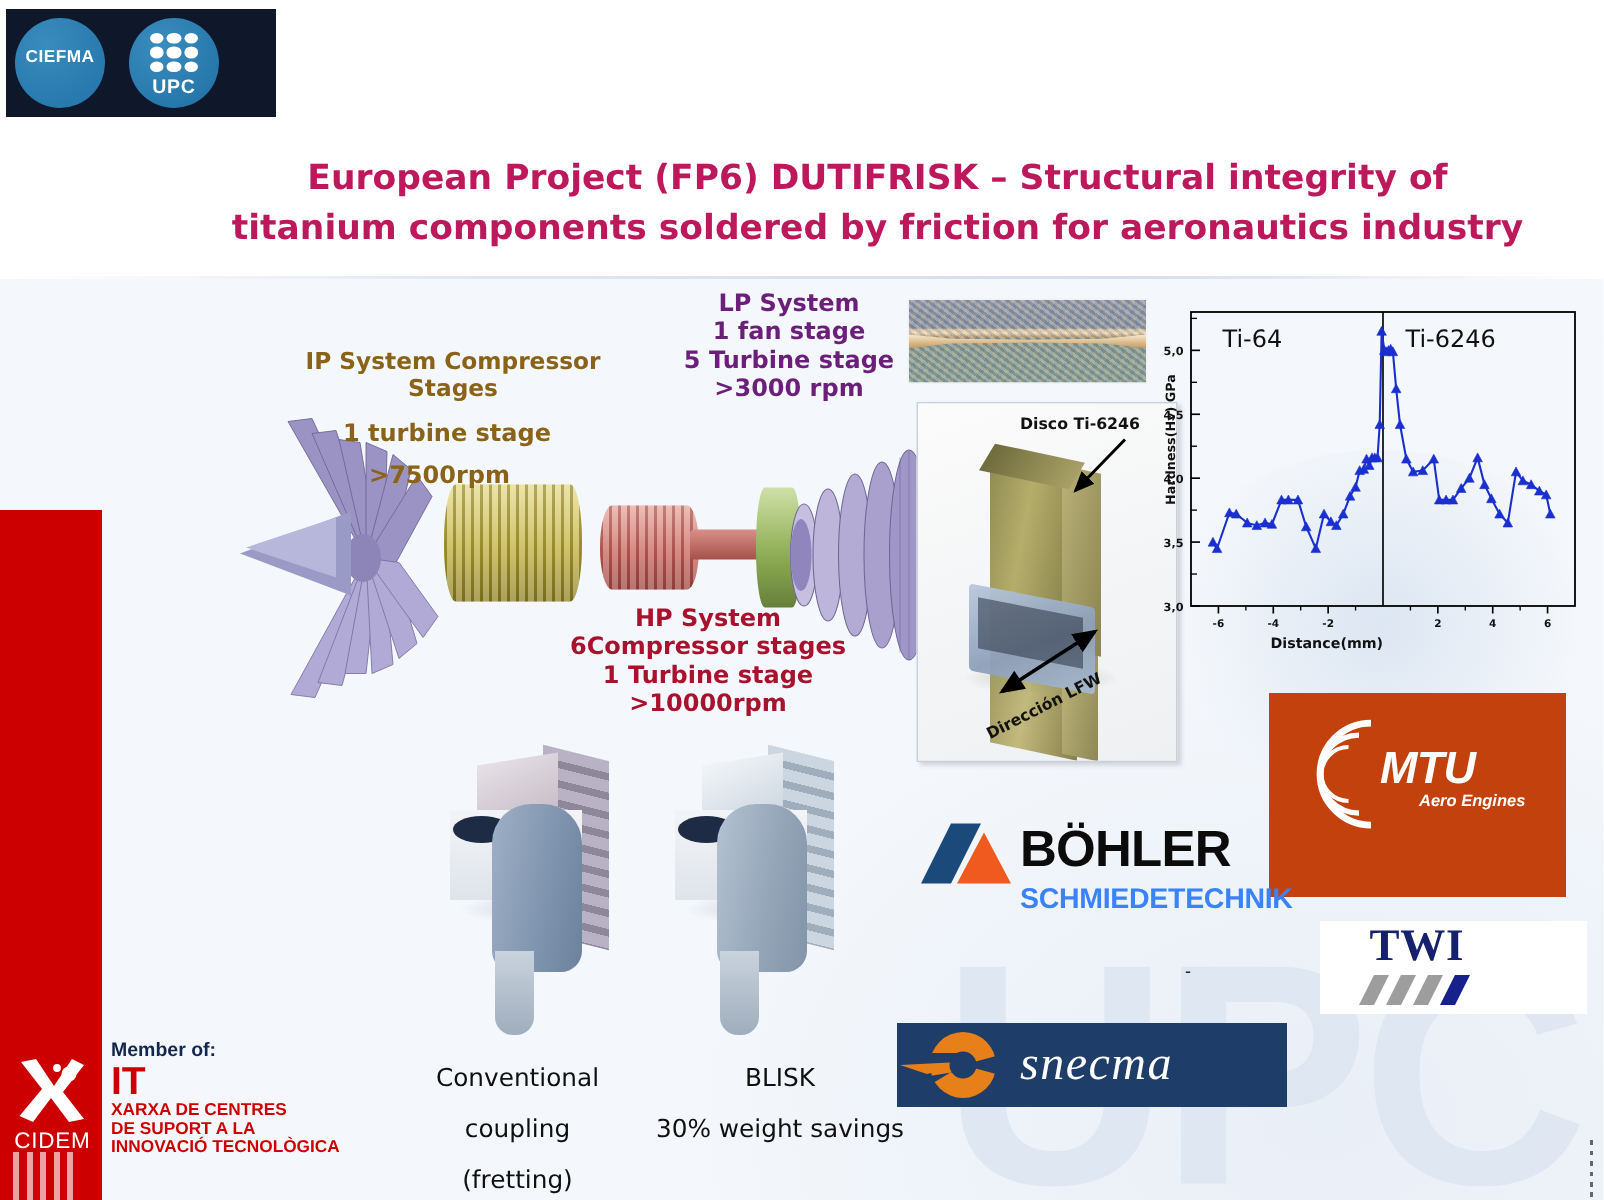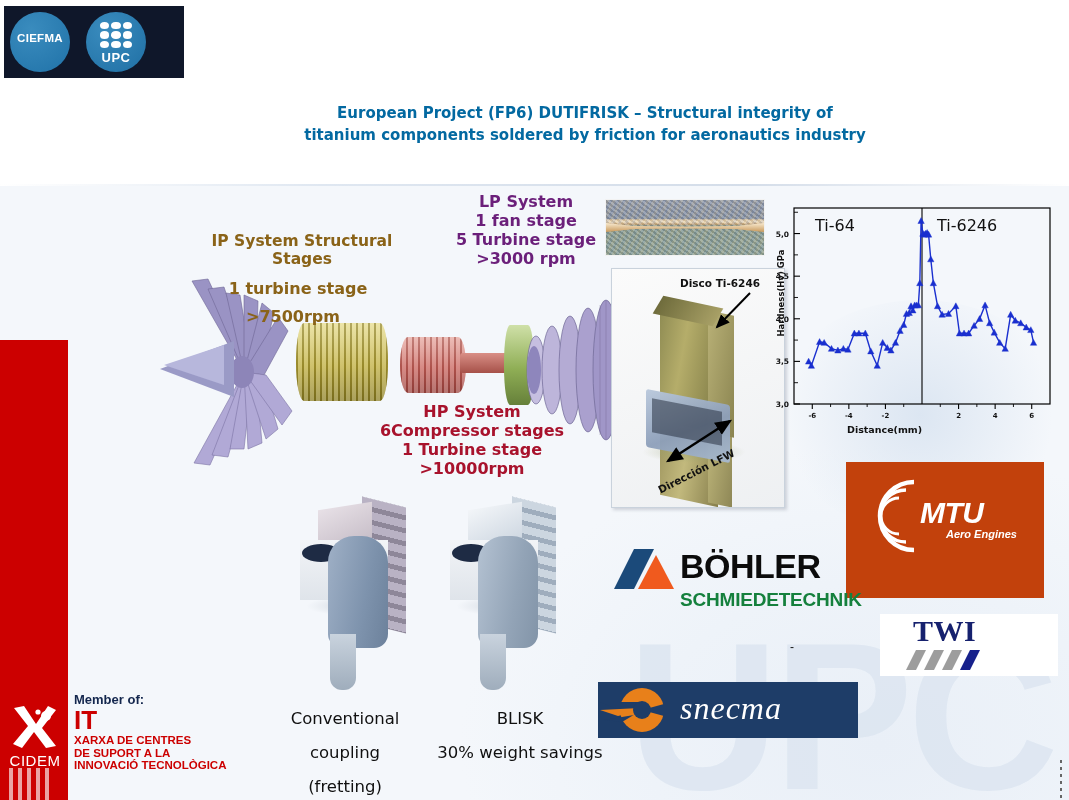--- a/index.html
+++ b/index.html
@@ -38,21 +38,21 @@
       display:grid;grid-template-columns:repeat(3,1fr);grid-template-rows:repeat(3,1fr);gap:2px;}
   .upc-dots i{display:block;background:#fff;border-radius:50%;}
   .upc-txt{position:absolute;left:82px;top:44px;width:60px;text-align:center;
       color:#fff;font-size:13px;font-weight:bold;letter-spacing:.5px;}
 
   
   .slide-title{position:absolute;left:185px;top:30px;width:800px;text-align:center;
       color:#1c5fa8;font-size:29px;font-weight:bold;
       font-family:"DejaVu Sans",sans-serif;letter-spacing:.2px;}
   .subtitle{position:absolute;left:140px;top:103px;width:890px;text-align:center;
-      color:#0369a1;font-size:15px;font-weight:bold;line-height:1.45;
+      color:#be185d;font-size:23px;font-weight:bold;line-height:1.45;
       font-family:"DejaVu Sans",sans-serif;}
 
   
   .redbar{position:absolute;left:0;top:340px;width:68px;height:460px;background:#cc0000;}
   .cidem{position:absolute;left:4px;top:700px;width:62px;height:96px;color:#fff;}
   .cidem-x{position:absolute;left:8px;top:4px;width:46px;height:44px;}
   .cidem-name{position:absolute;left:0;top:52px;width:62px;text-align:center;
       font-size:15px;letter-spacing:.5px;}
   .cidem-flag{position:absolute;left:4px;top:768px;width:46px;height:32px;
       background:repeating-linear-gradient(90deg,#cc0000 0 5px,#f0c0c0 5px 9px);
@@ -196,21 +196,21 @@
   .mtu-svg{position:absolute;left:0;top:0;}
   .mtu-txt{position:absolute;left:74px;top:34px;color:#fff;font-size:30px;
       font-weight:bold;font-style:italic;letter-spacing:-.5px;}
   .mtu-sub{position:absolute;left:100px;top:66px;color:#fff;font-size:11px;
       font-weight:bold;font-style:italic;}
 
   .bohler{position:absolute;left:608px;top:545px;width:264px;height:78px;}
   .boh-svg{position:absolute;left:0;top:0;}
   .boh-txt{position:absolute;left:72px;top:2px;color:#0b0b0b;font-size:34px;
       font-weight:bold;letter-spacing:-.5px;}
-  .boh-sub{position:absolute;left:72px;top:44px;color:#15803d;font-size:19px;
+  .boh-sub{position:absolute;left:72px;top:44px;color:#3b82f6;font-size:19px;
       font-weight:bold;letter-spacing:-.2px;text-align:center;}
 
   .twi{position:absolute;left:880px;top:614px;width:178px;height:62px;background:#ffffff;}
   .twi-txt{position:absolute;left:22px;top:0px;color:#16216e;font-size:30px;
       font-weight:bold;font-family:"Liberation Serif",serif;letter-spacing:.5px;margin-left:11px;}
   .twi-bars{position:absolute;left:22px;top:34px;width:78px;height:24px;}
   .twi-dash{position:absolute;left:-90px;top:26px;color:#111;font-size:12px;}
 
   .snecma{position:absolute;left:598px;top:682px;width:260px;height:56px;
       background:#1e3d68;overflow:hidden;}
@@ -292,21 +292,21 @@
         <ellipse cx="68" cy="85" rx="12" ry="62" fill="#aaa0ce"></ellipse>
         <ellipse cx="86" cy="85" rx="13" ry="70" fill="#a096c8"></ellipse>
       </g>
       <g fill="none" stroke="#5d557f" stroke-width="0.5" opacity=".55">
         <path d="M86 16 L86 154 M92 20 L92 150 M80 20 L80 150"></path>
       </g>
       <ellipse cx="14" cy="85" rx="7" ry="24" fill="#8e86bc"></ellipse>
     </svg>
   </div>
 
-  <div class="lab lab-ip">IP System Structural Stages</div>
+  <div class="lab lab-ip">IP System Compressor Stages</div>
   <div class="lab lab-ip2">1 turbine stage</div>
   <div class="lab lab-ip3">&gt;7500rpm</div>
 
   <div class="lab lab-lp">
     <div>LP System</div>
     <div>1 fan stage</div>
     <div>5 Turbine stage</div>
     <div>&gt;3000 rpm</div>
   </div>
 

